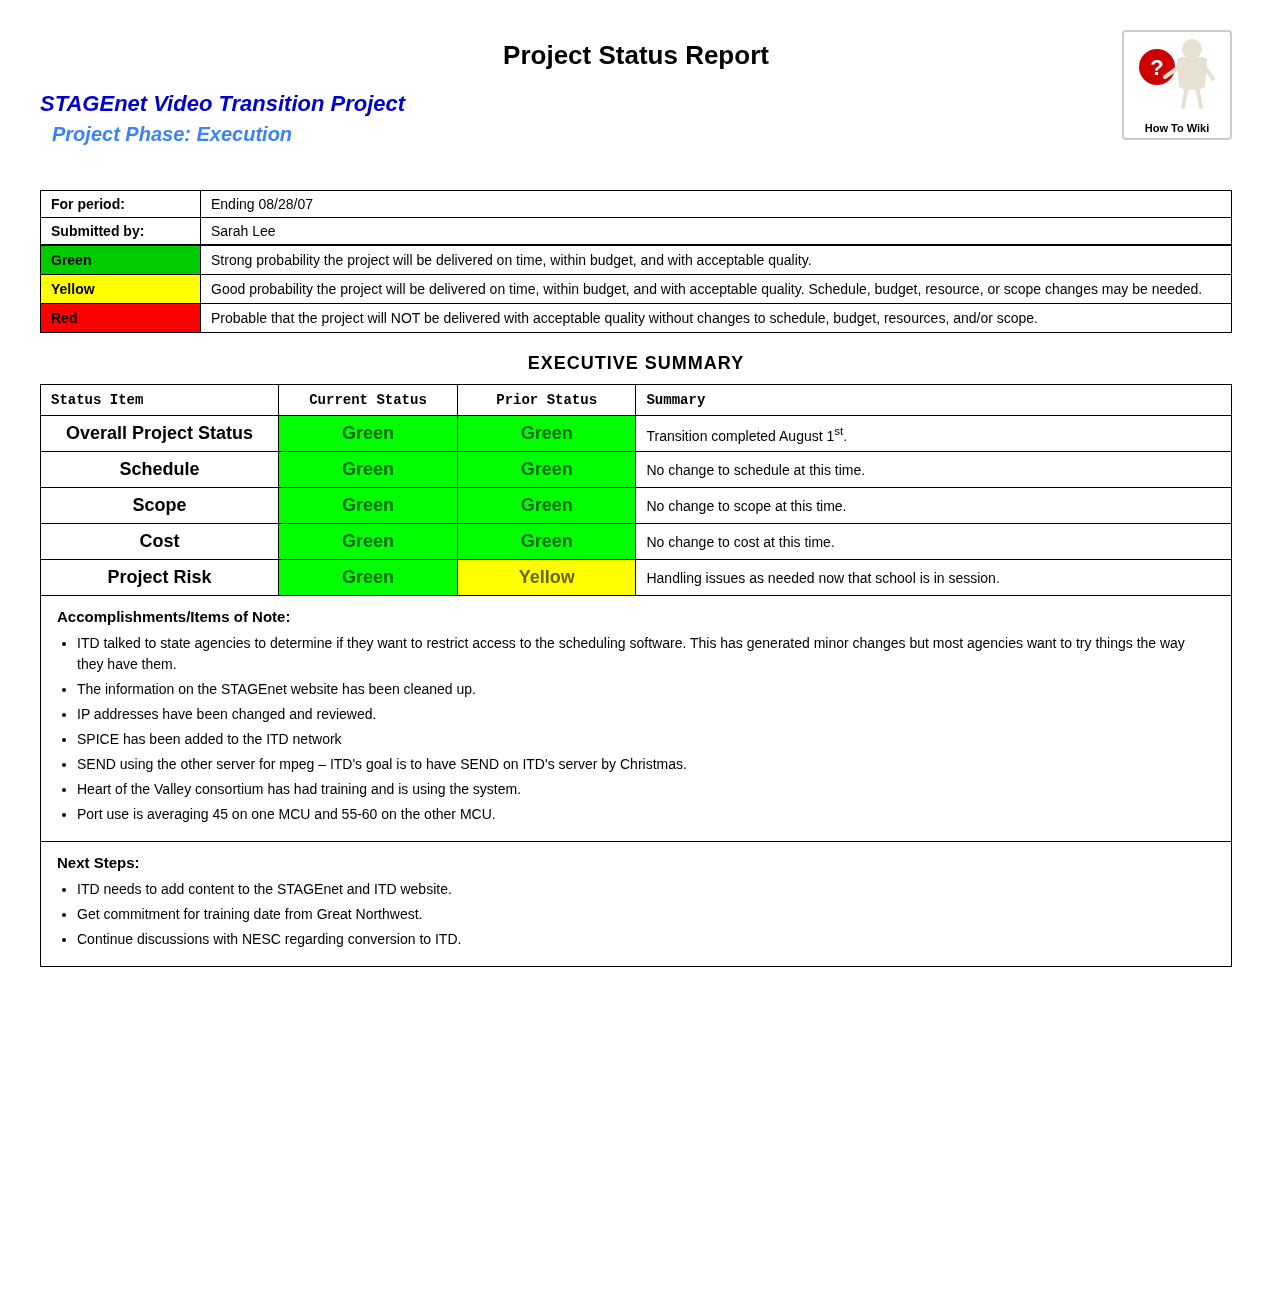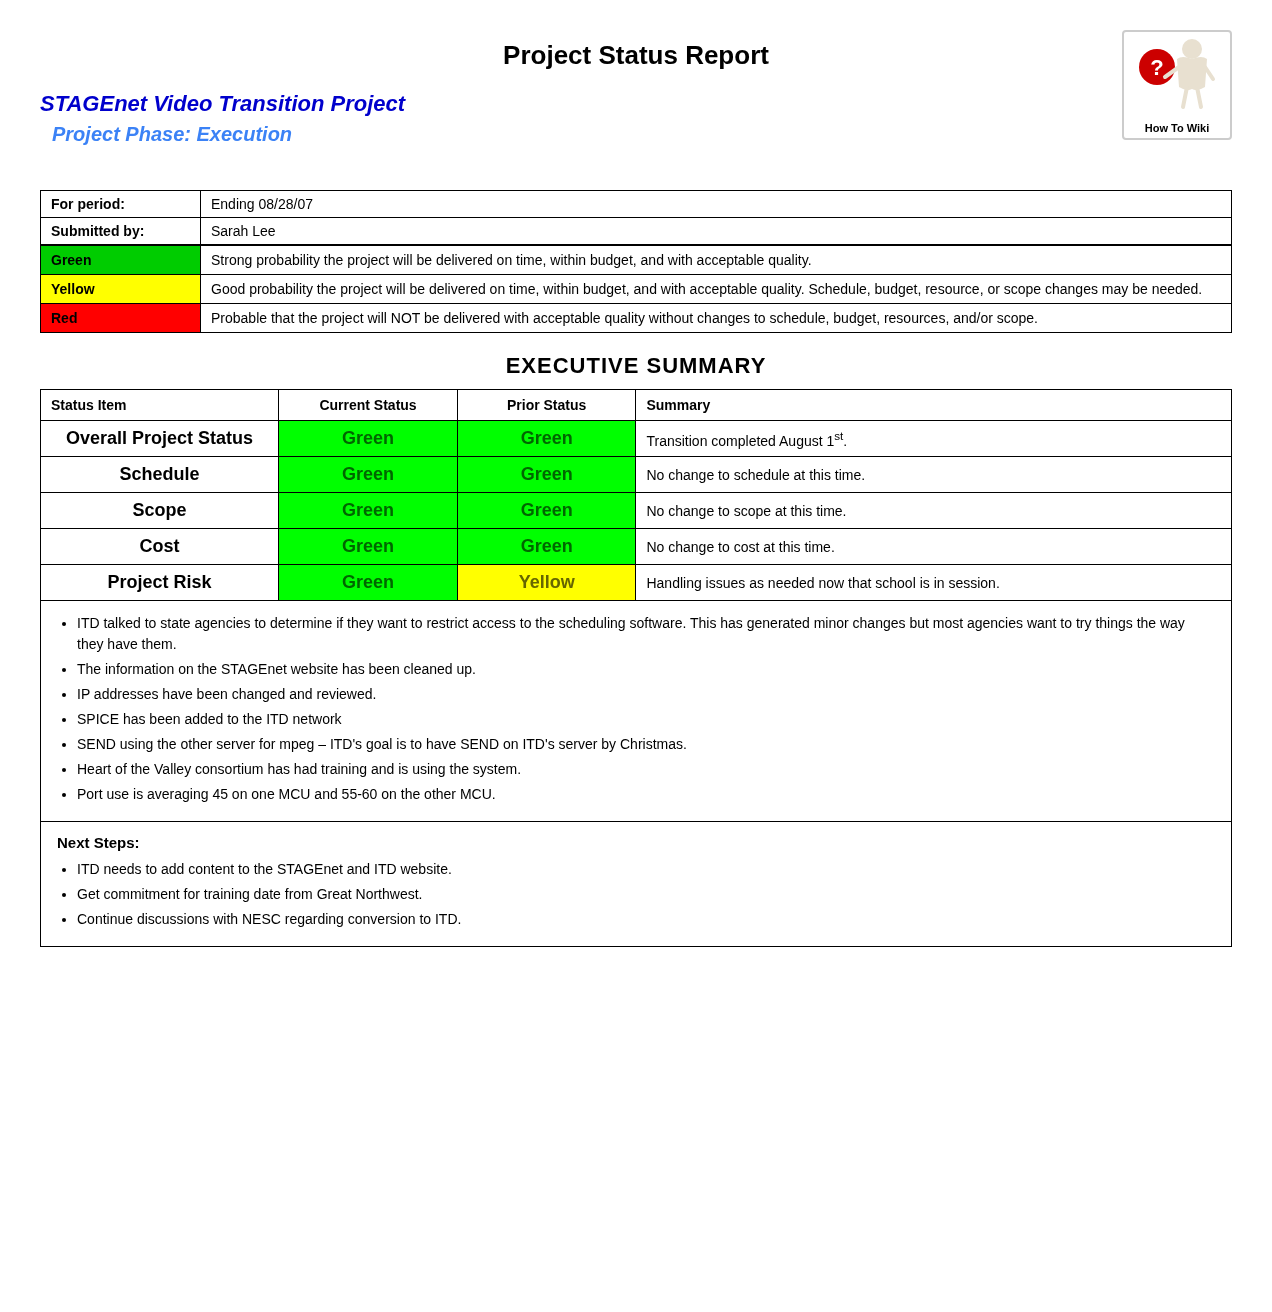--- a/index.html
+++ b/index.html
@@ -94,35 +94,36 @@
       width: 160px;
     }
     .legend-red {
       background-color: #ff0000;
       font-weight: bold;
       color: #000;
       width: 160px;
     }
     .section-title {
       text-align: center;
-      font-size: 22px;
+      font-size: 18px;
       font-weight: bold;
       margin: 20px 0 10px;
       letter-spacing: 1px;
     }
     .status-table {
       width: 100%;
       border-collapse: collapse;
     }
     .status-table th {
       border: 1px solid #000;
       padding: 7px 10px;
       font-weight: bold;
       background: #fff;
       text-align: left;
+      font-family: Liberation Mono, monospace;
     }
     .status-table td {
       border: 1px solid #000;
       padding: 7px 10px;
       vertical-align: middle;
     }
     .status-item-label {
       font-weight: bold;
       font-size: 18px;
       text-align: center;
@@ -251,20 +252,21 @@
       <tr>
         <td class="status-item-label">Project Risk</td>
         <td class="status-green">Green</td>
         <td class="status-yellow">Yellow</td>
         <td>Handling issues as needed now that school is in session.</td>
       </tr>
     </tbody>
 </table>
 
 <div style="border:1px solid #000; border-top:none; padding: 12px 16px;">
+  <div class="notes-title">Accomplishments/Items of Note:</div>
   <ul class="notes-list" id="accomplishments-list">
   <li>ITD talked to state agencies to determine if they want to restrict access to the scheduling software.  This has generated minor changes but most agencies want to try things the way they have them.</li>
       <li>The information on the STAGEnet website has been cleaned up.</li>
       <li>IP addresses have been changed and reviewed.</li>
       <li>SPICE has been added to the ITD network</li>
       <li>SEND using the other server for mpeg – ITD's goal is to have SEND on ITD's server by Christmas.</li>
       <li>Heart of the Valley consortium has had training and is using the system.</li>
       <li>Port use is averaging 45 on one MCU and 55-60 on the other MCU.</li>
     </ul>
 </div>

